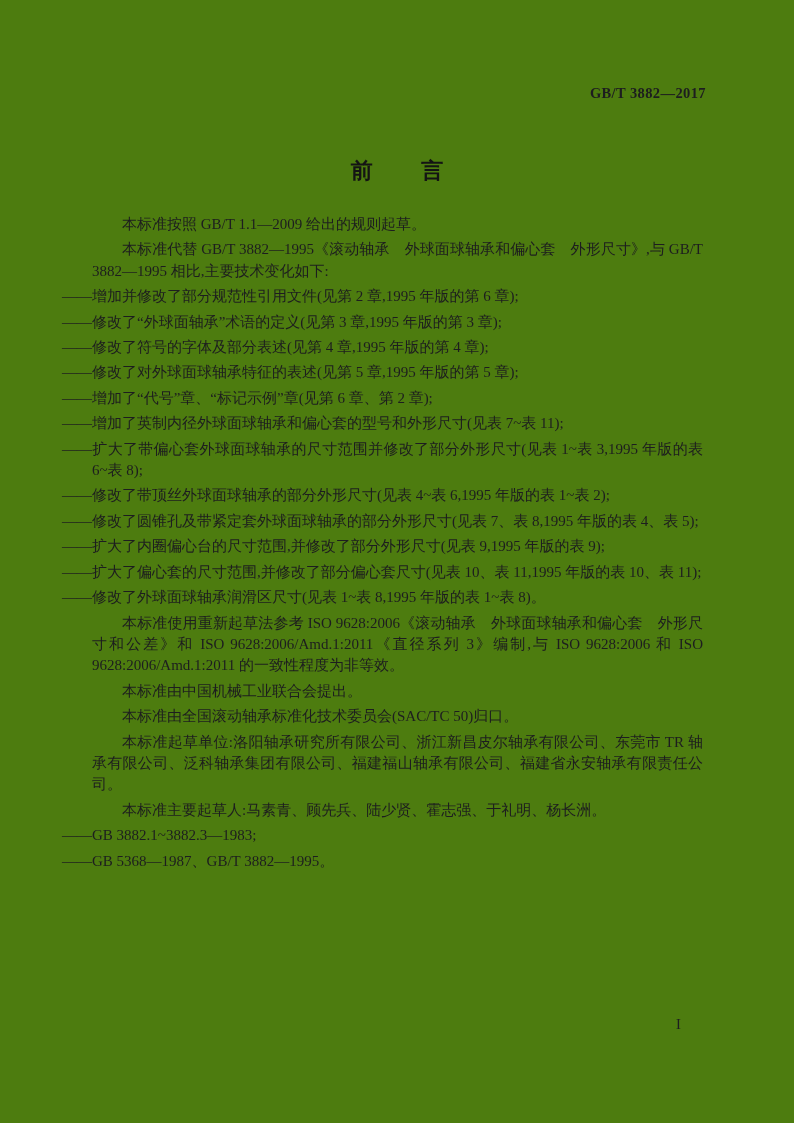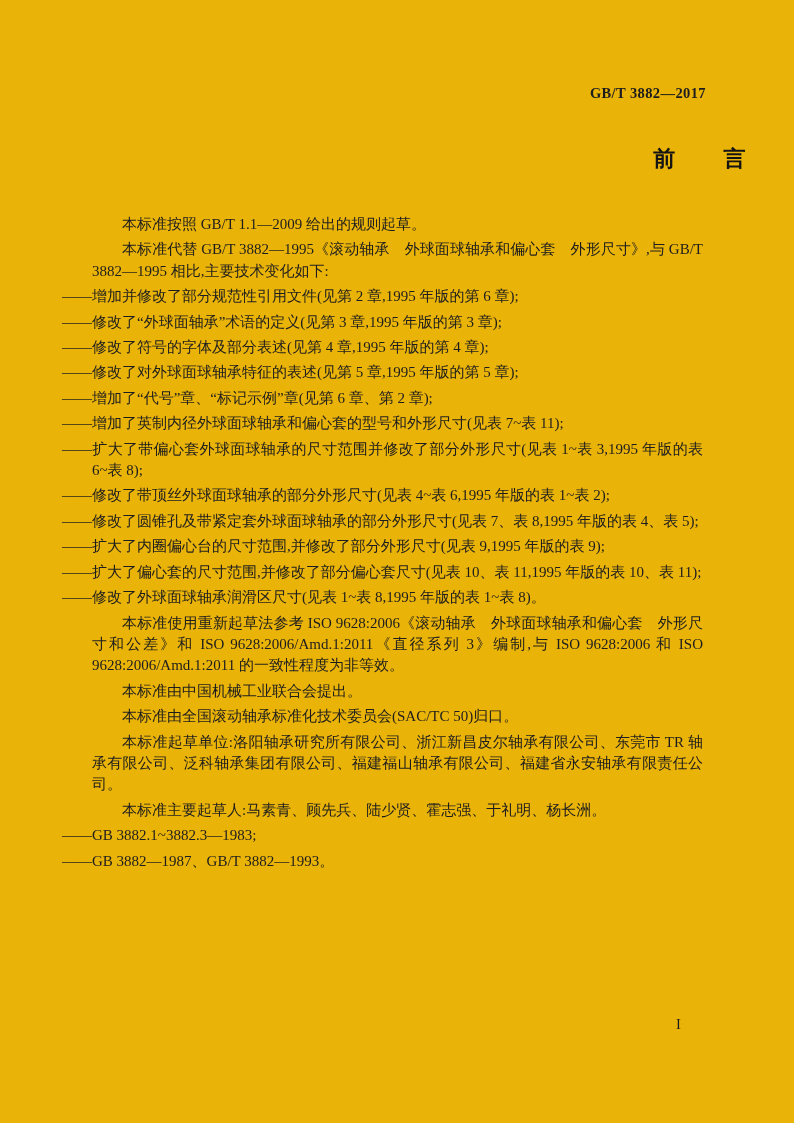--- a/index.html
+++ b/index.html
@@ -4,41 +4,41 @@
 <style>
   html, body {
     margin: 0;
     padding: 0;
     background: #ffffff;
   }
   .page {
     position: relative;
     width: 794px;
     height: 1123px;
-    background: #eab308;
+    background: #4d7c0f;
     font-family: "Liberation Serif", "DejaVu Serif", serif;
     color: #1d1d1f;
     overflow: hidden;
   }
   .doc-code {
     position: absolute;
     top: 85px;
     right: 88px;
     font-size: 14.5px;
     font-weight: bold;
     letter-spacing: 0.4px;
     white-space: nowrap;
   }
   .doc-title {
     position: absolute;
     top: 144px;
     left: 0;
     right: 0;
-    margin: 0;
-    text-align: right;
+    margin: 12px;
+    text-align: center;
     font-size: 22px;
     font-weight: bold;
     font-family: "Liberation Sans", "DejaVu Sans", sans-serif;
     color: #141414;
   }
   .title-inner {
     display: inline-block;
     letter-spacing: 2.2em;
     text-indent: 2.2em;
     white-space: nowrap;
@@ -96,18 +96,18 @@
       <p class="p-dash">——修改了圆锥孔及带紧定套外球面球轴承的部分外形尺寸(见表 7、表 8,1995 年版的表 4、表 5);</p>
       <p class="p-dash">——扩大了内圈偏心台的尺寸范围,并修改了部分外形尺寸(见表 9,1995 年版的表 9);</p>
       <p class="p-dash">——扩大了偏心套的尺寸范围,并修改了部分偏心套尺寸(见表 10、表 11,1995 年版的表 10、表 11);</p>
       <p class="p-dash">——修改了外球面球轴承润滑区尺寸(见表 1~表 8,1995 年版的表 1~表 8)。</p>
       <p class="p-indent">本标准使用重新起草法参考 ISO 9628:2006《滚动轴承　外球面球轴承和偏心套　外形尺寸和公差》和 ISO 9628:2006/Amd.1:2011《直径系列 3》编制,与 ISO 9628:2006 和 ISO 9628:2006/Amd.1:2011 的一致性程度为非等效。</p>
       <p class="p-indent">本标准由中国机械工业联合会提出。</p>
       <p class="p-indent">本标准由全国滚动轴承标准化技术委员会(SAC/TC 50)归口。</p>
       <p class="p-indent">本标准起草单位:洛阳轴承研究所有限公司、浙江新昌皮尔轴承有限公司、东莞市 TR 轴承有限公司、泛科轴承集团有限公司、福建福山轴承有限公司、福建省永安轴承有限责任公司。</p>
       <p class="p-indent">本标准主要起草人:马素青、顾先兵、陆少贤、霍志强、于礼明、杨长洲。</p>
       <p class="p-dash">——GB 3882.1~3882.3—1983;</p>
-      <p class="p-dash">——GB 3882—1987、GB/T 3882—1993。</p>
+      <p class="p-dash">——GB 5368—1987、GB/T 3882—1995。</p>
     </div>
 
   <div class="page-num">I</div>
 
 </div>
 
 </body></html>

